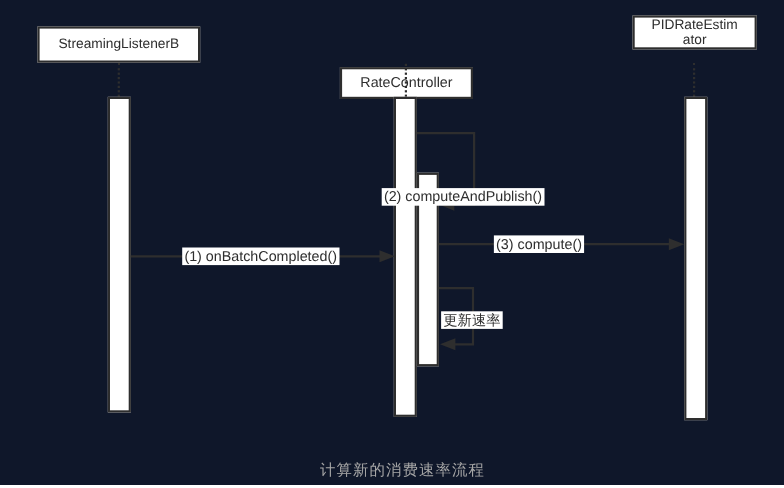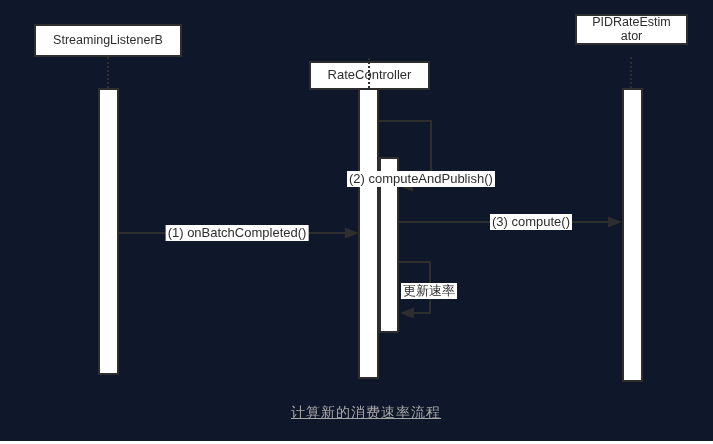--- a/index.html
+++ b/index.html
@@ -67,34 +67,33 @@
     font-size: 13px;
     line-height: 16px;
     white-space: nowrap;
     padding: 0 2px;
     z-index: 4;
   }
   .mlabel.centered { transform: translate(-50%, -50%); }
   .mlabel.lefted   { transform: translate(0, -50%); }
   .mlabel.m1 { left: 237px; top: 233px; text-align: right; }
   .mlabel.m2 { left: 347px; top: 147px; margin-top: 32px; }
-  .mlabel.m3 { left: 531px; top: 222px; text-align: center; }
+  .mlabel.m3 { left: 490px; top: 222px; text-align: center; }
   .mlabel.mu { left: 401px; top: 291px; text-align: right; }
 
   .caption {
     position: absolute;
     left: 366px;
-    top: 404px;
+    top: 419px;
     transform: translateX(-50%);
     color: #a6a6a6;
     font-size: 14px;
     letter-spacing: 1px;
     white-space: nowrap;
     z-index: 1;
-    text-decoration: underline;
   }
 </style>
 </head>
 <body>
 
 <div class="canvas">
 
   <div class="pbox left">
     <span>StreamingListenerB</span>
   </div>

